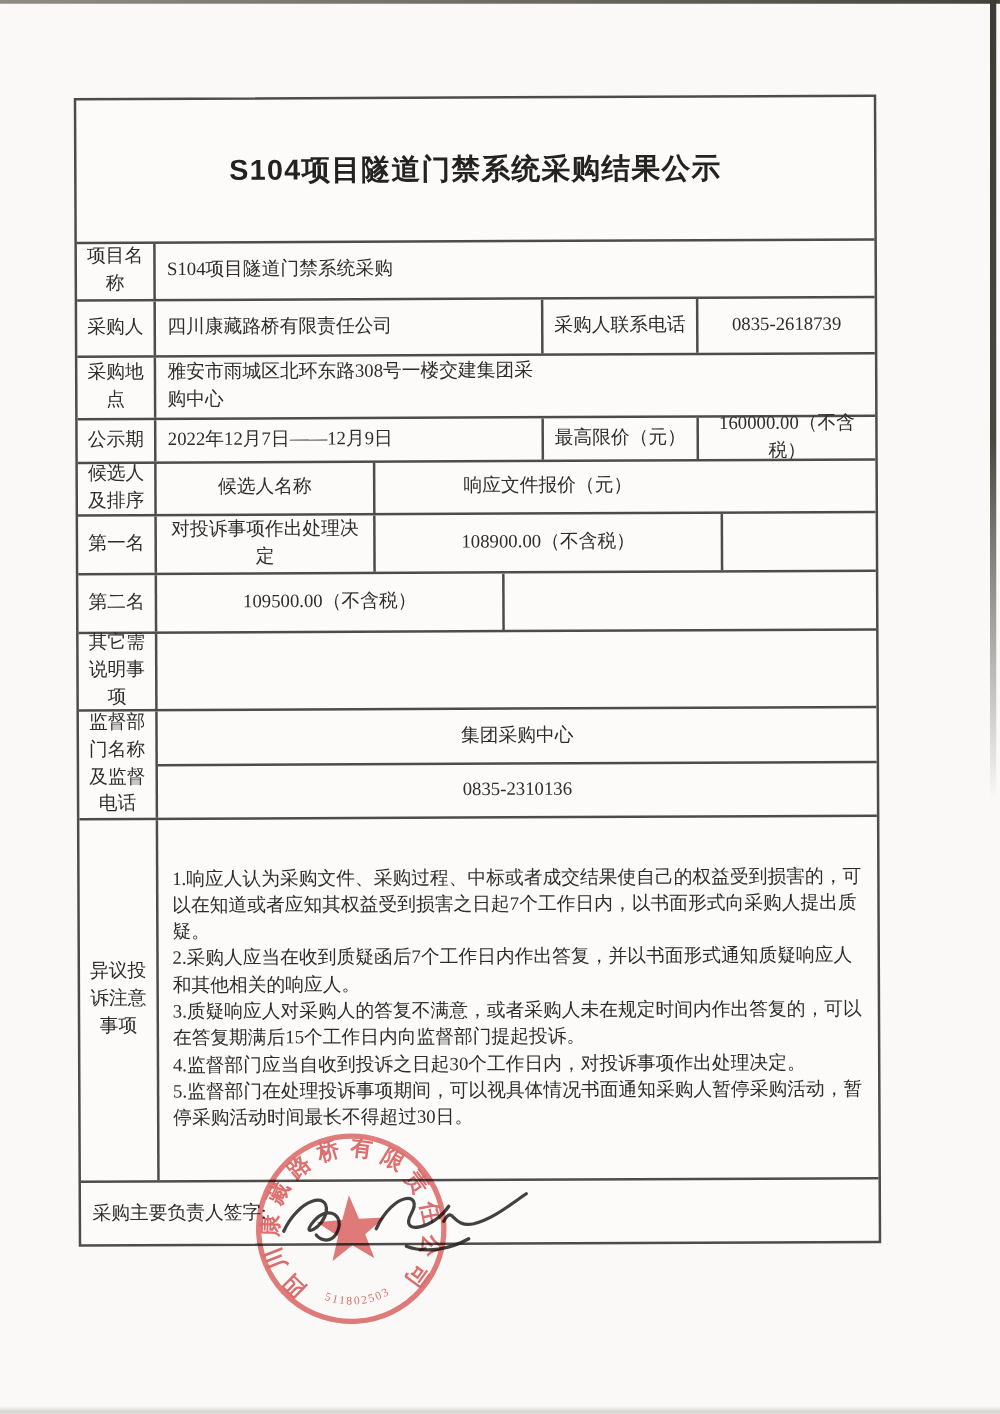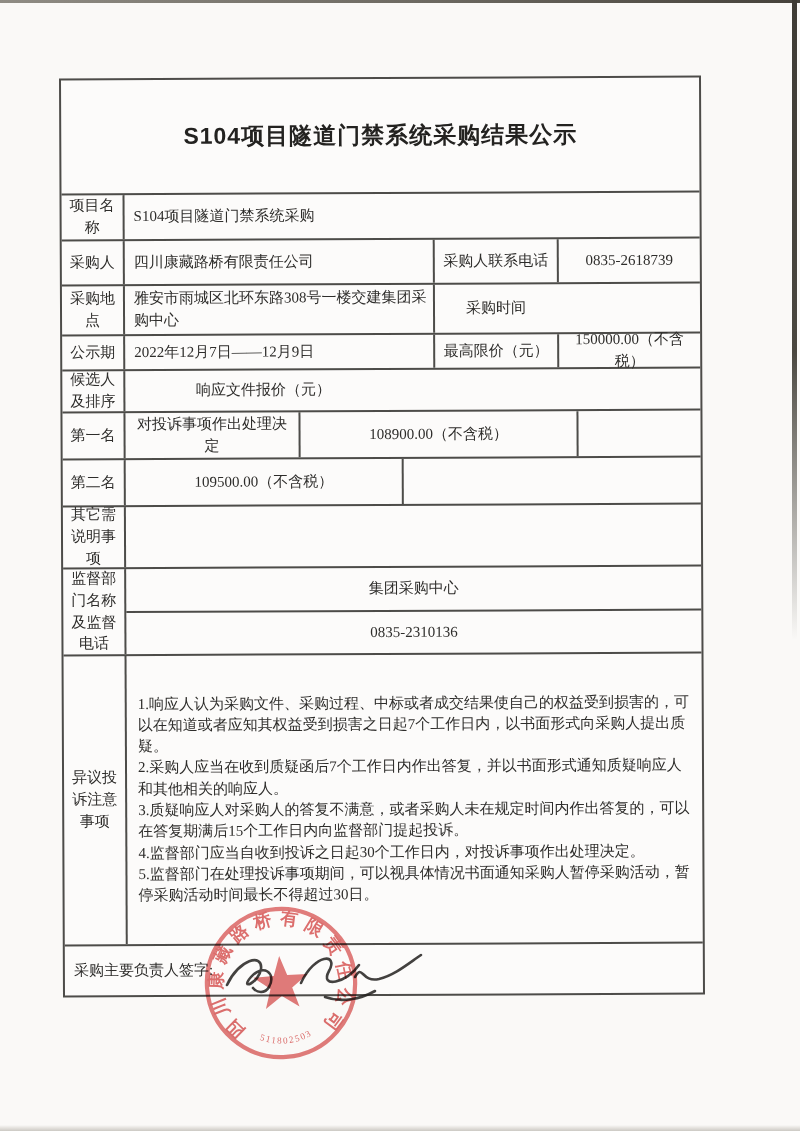--- a/index.html
+++ b/index.html
@@ -84,32 +84,32 @@
   <div class="row row-purchaser">
     <div class="cell c-label">采购人</div>
     <div class="cell c-val left">四川康藏路桥有限责任公司</div>
     <div class="cell c-lab2">采购人联系电话</div>
     <div class="cell c-val2">0835-2618739</div>
   </div>
 
   <div class="row row-location">
     <div class="cell c-label">采购地点</div>
     <div class="cell c-val left">雅安市雨城区北环东路308号一楼交建集团采购中心</div>
-    <div class="cell c-lab2">采购时间</div>
   </div>
 
   <div class="row row-publicity">
     <div class="cell c-label">公示期</div>
     <div class="cell c-val left">2022年12月7日——12月9日</div>
     <div class="cell c-lab2">最高限价（元）</div>
-    <div class="cell c-val2">150000.00（不含税）</div>
+    <div class="cell c-val2">160000.00（不含税）</div>
   </div>
 
   <div class="row row-candhead">
     <div class="cell c-label">候选人及排序</div>
+    <div class="cell k-name">候选人名称</div>
     <div class="cell k-price">响应文件报价（元）</div>
   </div>
 
   <div class="row row-cand">
     <div class="cell c-label">第一名</div>
     <div class="cell k-name">对投诉事项作出处理决定</div>
     <div class="cell k-price">108900.00（不含税）</div>
     <div class="cell k-rem"></div>
   </div>
 

